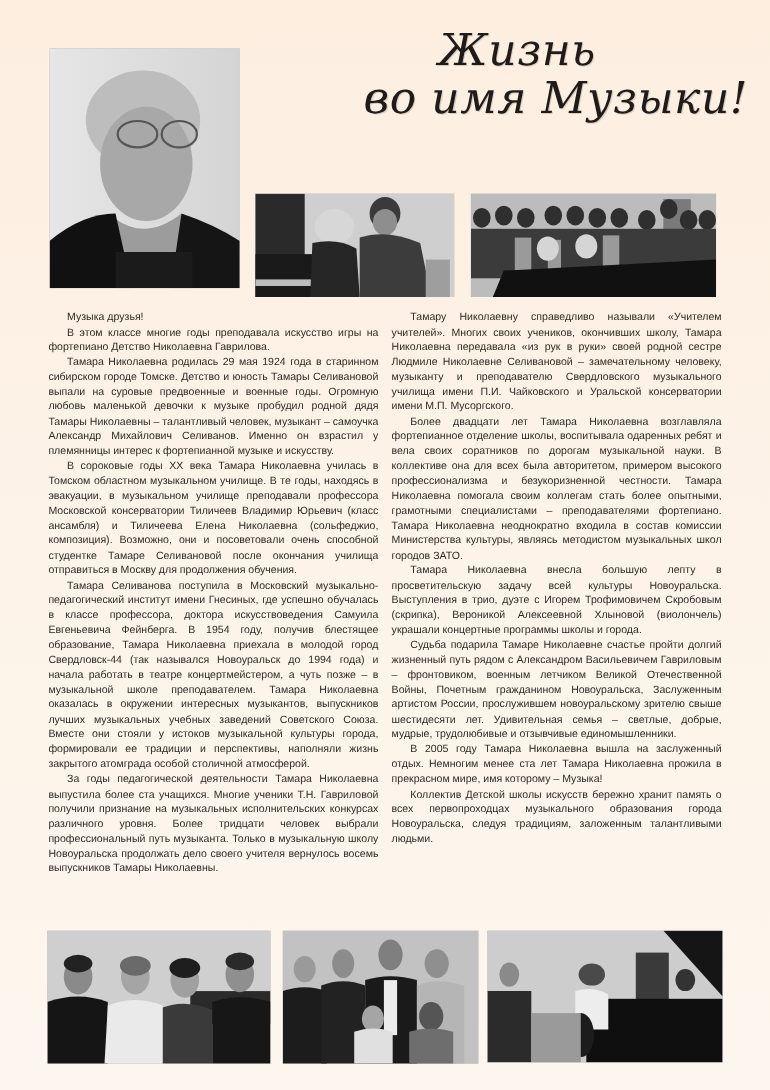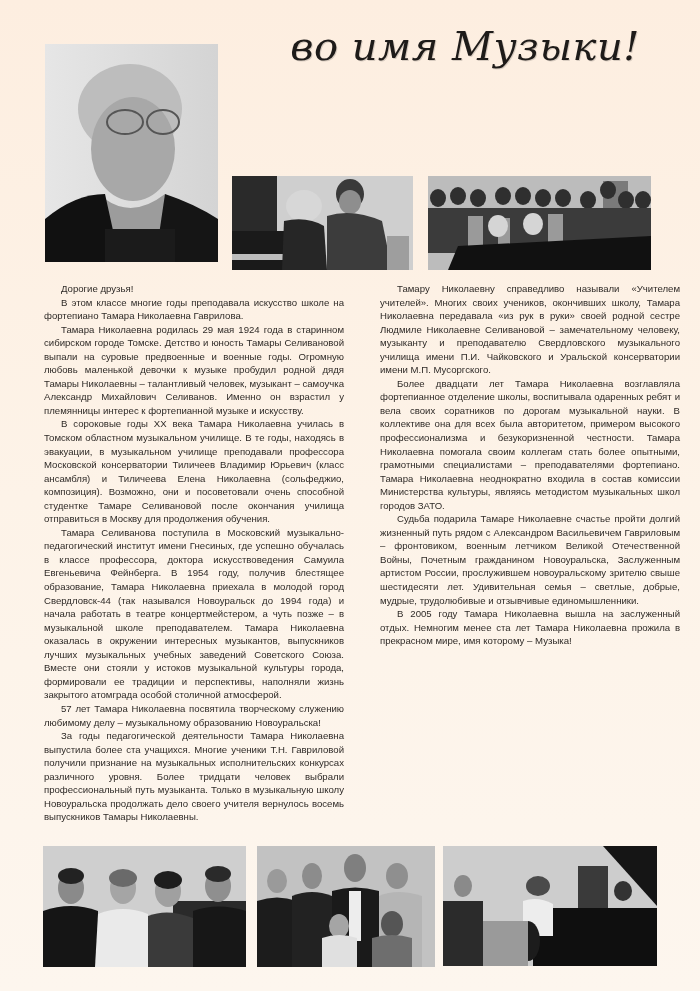--- a/index.html
+++ b/index.html
@@ -23,37 +23,38 @@
     position: absolute; left: 250px; top: 24px; width: 430px;
     text-align: center;
     font-family: "DejaVu Serif", serif;
     font-style: italic;
     color: #1e1b19;
     font-size: 40px; line-height: 44px;
     letter-spacing: 0.5px;
     text-shadow: 1px 1px 0 rgba(0,0,0,0.15);
   }
   .title .line1 { display: block; margin-left: 10px; }
-  .title .line2 { display: block; }
+  .title .line2 { display: block; text-align: right; }
 
   .col {
     position: absolute; top: 282px;
     font-family: "Liberation Sans", sans-serif;
     font-size: 9.6px; line-height: 13.55px;
     color: #2e2a27;
     text-align: justify;
   }
   #col-left { left: 44px; width: 300px; }
-  #col-right { left: 356px; width: 300px; margin-left: 24px; }
+  #col-right { left: 356px; width: 300px; }
   .col p { margin: 0; text-indent: 17px; }
 </style>
 </head>
 <body>
 
 <div class="title">
+  <span class="line1">Жизнь</span>
   <span class="line2">во имя Музыки!</span>
 </div>
 
 <div class="photo" id="portrait" aria-label="portrait-photo">
   <svg viewBox="0 0 173 218" preserveAspectRatio="none">
     <rect width="173" height="218" fill="#dcdcdc"></rect>
     <rect x="0" y="0" width="173" height="218" fill="url(#g1)"></rect>
     <defs>
       <linearGradient id="g1" x1="0" y1="0" x2="1" y2="0">
         <stop offset="0" stop-color="#e6e6e6"></stop>
@@ -109,34 +110,35 @@
       <rect x="70" y="42" width="12" height="28"></rect>
       <rect x="120" y="38" width="15" height="30"></rect>
     </g>
     <ellipse cx="70" cy="50" rx="10" ry="11" fill="#d5d5d5"></ellipse>
     <ellipse cx="105" cy="48" rx="10" ry="11" fill="#d5d5d5"></ellipse>
     <path d="M30 70 L223 60 L223 94 L20 94 Z" fill="#111"></path>
   </svg>
 </div>
 
 <div class="col" id="col-left">
-  <p>Дорогие друзья!</p>
-  <p>В этом классе многие годы преподавала искусство школе на фортепиано Тамара Николаевна Гаврилова.</p>
+  <p>Музыка друзья!</p>
+  <p>В этом классе многие годы преподавала искусство игры на фортепиано Детство Николаевна Гаврилова.</p>
   <p>Тамара Николаевна родилась 29 мая 1924 года в старинном сибирском городе Томске. Детство и юность Тамары Селивановой выпали на суровые предвоенные и военные годы. Огромную любовь маленькой девочки к музыке пробудил родной дядя Тамары Николаевны – талантливый человек, музыкант – самоучка Александр Михайлович Селиванов. Именно он взрастил у племянницы интерес к фортепианной музыке и искусству.</p>
   <p>В сороковые годы XX века Тамара Николаевна училась в Томском областном музыкальном училище. В те годы, находясь в эвакуации, в музыкальном училище преподавали профессора Московской консерватории Тиличеев Владимир Юрьевич (класс ансамбля) и Тиличеева Елена Николаевна (сольфеджио, композиция). Возможно, они и посоветовали очень способной студентке Тамаре Селивановой после окончания училища отправиться в Москву для продолжения обучения.</p>
   <p>Тамара Селиванова поступила в Московский музыкально-педагогический институт имени Гнесиных, где успешно обучалась в классе профессора, доктора искусствоведения Самуила Евгеньевича Фейнберга. В 1954 году, получив блестящее образование, Тамара Николаевна приехала в молодой город Свердловск-44 (так назывался Новоуральск до 1994 года) и начала работать в театре концертмейстером, а чуть позже – в музыкальной школе преподавателем. Тамара Николаевна оказалась в окружении интересных музыкантов, выпускников лучших музыкальных учебных заведений Советского Союза. Вместе они стояли у истоков музыкальной культуры города, формировали ее традиции и перспективы, наполняли жизнь закрытого атомграда особой столичной атмосферой.</p>
-  <p>57 лет Тамара Николаевна посвятила творческому служению любимому делу – музыкальному образованию Новоуральска!</p>
   <p>За годы педагогической деятельности Тамара Николаевна выпустила более ста учащихся. Многие ученики Т.Н. Гавриловой получили признание на музыкальных исполнительских конкурсах различного уровня. Более тридцати человек выбрали профессиональный путь музыканта. Только в музыкальную школу Новоуральска продолжать дело своего учителя вернулось восемь выпускников Тамары Николаевны.</p>
 </div>
 
 <div class="col" id="col-right">
   <p>Тамару Николаевну справедливо называли «Учителем учителей». Многих своих учеников, окончивших школу, Тамара Николаевна передавала «из рук в руки» своей родной сестре Людмиле Николаевне Селивановой – замечательному человеку, музыканту и преподавателю Свердловского музыкального училища имени П.И. Чайковского и Уральской консерватории имени М.П. Мусоргского.</p>
   <p>Более двадцати лет Тамара Николаевна возглавляла фортепианное отделение школы, воспитывала одаренных ребят и вела своих соратников по дорогам музыкальной науки. В коллективе она для всех была авторитетом, примером высокого профессионализма и безукоризненной честности. Тамара Николаевна помогала своим коллегам стать более опытными, грамотными специалистами – преподавателями фортепиано. Тамара Николаевна неоднократно входила в состав комиссии Министерства культуры, являясь методистом музыкальных школ городов ЗАТО.</p>
+  <p>Тамара Николаевна внесла большую лепту в просветительскую задачу всей культуры Новоуральска. Выступления в трио, дуэте с Игорем Трофимовичем Скробовым (скрипка), Вероникой Алексеевной Хлыновой (виолончель) украшали концертные программы школы и города.</p>
   <p>Судьба подарила Тамаре Николаевне счастье пройти долгий жизненный путь рядом с Александром Васильевичем Гавриловым – фронтовиком, военным летчиком Великой Отечественной Войны, Почетным гражданином Новоуральска, Заслуженным артистом России, прослужившем новоуральскому зрителю свыше шестидесяти лет. Удивительная семья – светлые, добрые, мудрые, трудолюбивые и отзывчивые единомышленники.</p>
   <p>В 2005 году Тамара Николаевна вышла на заслуженный отдых. Немногим менее ста лет Тамара Николаевна прожила в прекрасном мире, имя которому – Музыка!</p>
+  <p>Коллектив Детской школы искусств бережно хранит память о всех первопроходцах музыкального образования города Новоуральска, следуя традициям, заложенным талантливыми людьми.</p>
 </div>
 
 <div class="photo" id="photo-four-teachers">
   <svg viewBox="0 0 203 121" preserveAspectRatio="none">
     <rect width="203" height="121" fill="#cfcfcf"></rect>
     <rect x="130" y="55" width="73" height="30" fill="#2a2a2a"></rect>
     <ellipse cx="28" cy="42" rx="13" ry="16" fill="#8a8a8a"></ellipse>
     <ellipse cx="28" cy="30" rx="13" ry="8" fill="#222"></ellipse>
     <path d="M0 65 Q28 55 55 65 L55 121 L0 121 Z" fill="#151515"></path>
     <ellipse cx="80" cy="42" rx="13" ry="16" fill="#a5a5a5"></ellipse>

